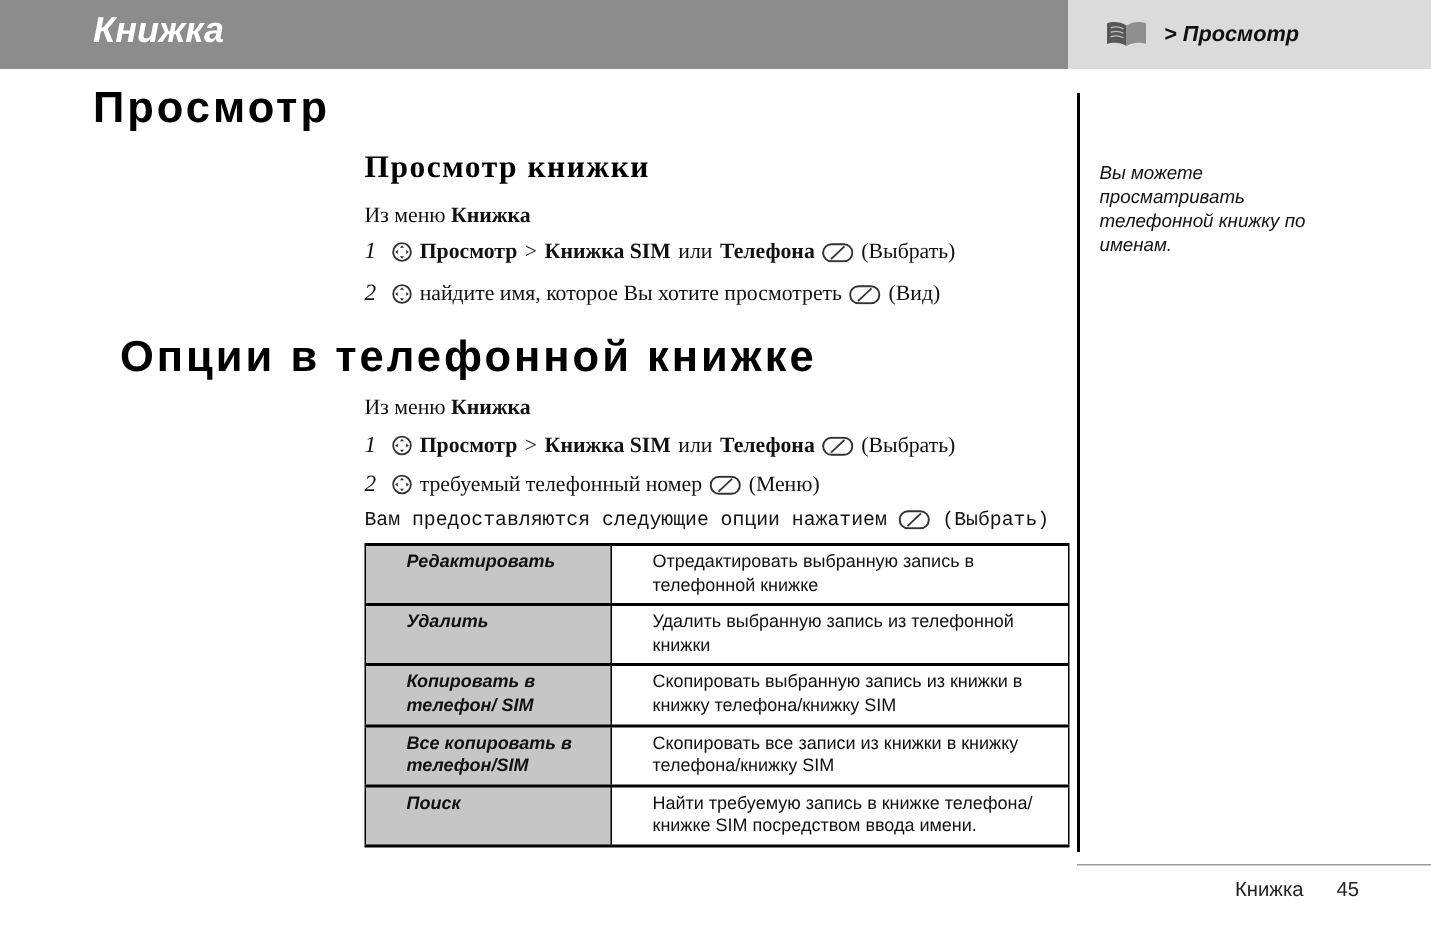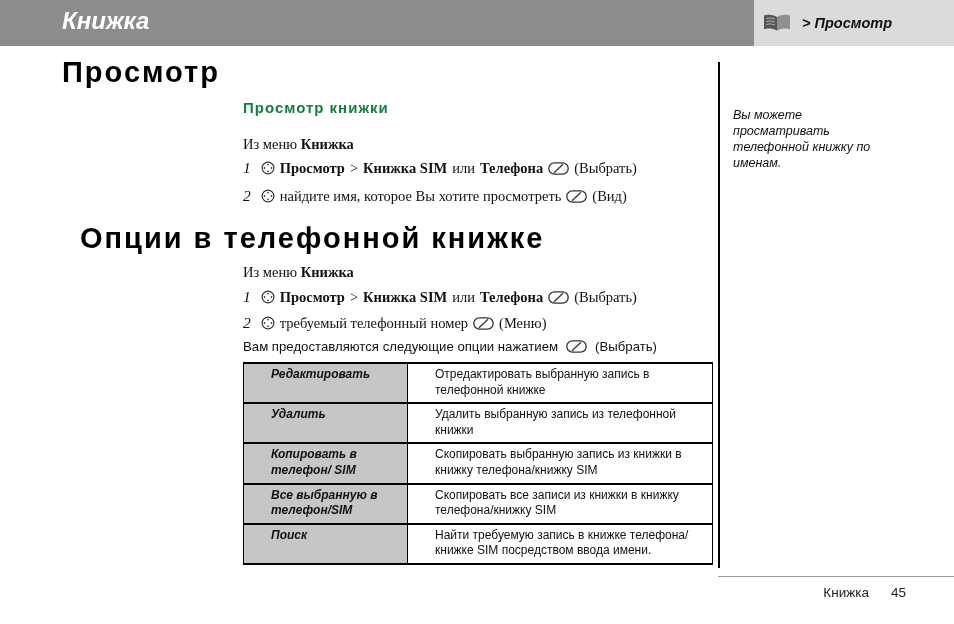--- a/index.html
+++ b/index.html
@@ -10,55 +10,55 @@
   }
 
   
   .topbar { position:absolute; top:0; left:0; width:954px; height:46px; background:#8c8c8c; }
   .topbar-title {
     position:absolute; left:62px; top:7px;
     font-family:"Liberation Sans", sans-serif; font-weight:bold; font-style:italic;
     font-size:24px; color:#ffffff;
   }
   .topbar-right {
-    position:absolute; right:0; top:0; width:200px; height:46px; background:#dbdbdb;
-    display:flex; align-items:center; gap:10px; padding-left:8px;
+    position:absolute; right:0; top:0; width:242px; height:46px; background:#dbdbdb;
+    display:flex; align-items:center; gap:10px; padding-left:24px;
   }
   .breadcrumb {
     font-family:"Liberation Sans", sans-serif; font-weight:bold; font-style:italic;
     font-size:14.5px; color:#111;
   }
 
   
   .h1 {
     position:absolute; font-family:"Liberation Sans", sans-serif; font-weight:bold;
     font-size:29px; letter-spacing:2px; color:#000;
   }
   .h1-view { left:62px; top:56px; }
   .h1-options { left:80px; top:222px; }
   .h2 {
     position:absolute; left:243px; top:99px;
-    font-family:Liberation Sans, sans-serif; font-weight:bold; font-size:15px;
-    letter-spacing:1px; color:#15803d;
+    font-family:Liberation Serif, serif; font-weight:bold; font-size:21px;
+    letter-spacing:1px; color:#000000;
   }
 
   
   .from-menu { position:absolute; left:243px; font-size:14.5px; }
   .fm1 { top:136px; } .fm2 { top:264px; }
   .step {
     position:absolute; left:243px; display:flex; align-items:center; gap:5px;
     font-size:14.5px; white-space:nowrap;
   }
   .st-v1 { top:159px; } .st-v2 { top:187px; }
   .st-o1 { top:288px; } .st-o2 { top:314px; }
   .step-num { font-style:italic; font-size:15.5px; margin-right:5px; }
   .icon { display:inline-flex; align-items:center; }
   .intro {
     position:absolute; left:243px; top:339px; display:flex; align-items:center; gap:8px;
-    font-family:Liberation Sans, sans-serif; font-size:13.2px; white-space:nowrap;
+    font-family:Liberation Mono, monospace; font-size:13.2px; white-space:nowrap;
   }
 
   
   .opts-table {
     position:absolute; left:243px; top:362px; width:470px;
     border-collapse:collapse; font-family:"Liberation Sans", sans-serif; font-size:12px;
   }
   .opts-table td {
     border:1px solid #000; border-top-width:2px;
     padding:3px 9px 4px 27px; vertical-align:top; line-height:1.3;
@@ -221,21 +221,21 @@
       </tr>
       <tr>
         <td class="term">Удалить</td>
         <td class="desc">Удалить выбранную запись из телефонной книжки</td>
       </tr>
       <tr>
         <td class="term">Копировать в телефон/ SIM</td>
         <td class="desc">Скопировать выбранную запись из книжки в книжку телефона/книжку SIM</td>
       </tr>
       <tr>
-        <td class="term">Все выбранную в телефон/SIM</td>
+        <td class="term">Все копировать в телефон/SIM</td>
         <td class="desc">Скопировать все записи из книжки в книжку телефона/книжку SIM</td>
       </tr>
       <tr>
         <td class="term">Поиск</td>
         <td class="desc">Найти требуемую запись в книжке телефона/ книжке SIM посредством ввода имени.</td>
       </tr>
     </tbody>
   </table>
 
   <div class="vline"></div>

